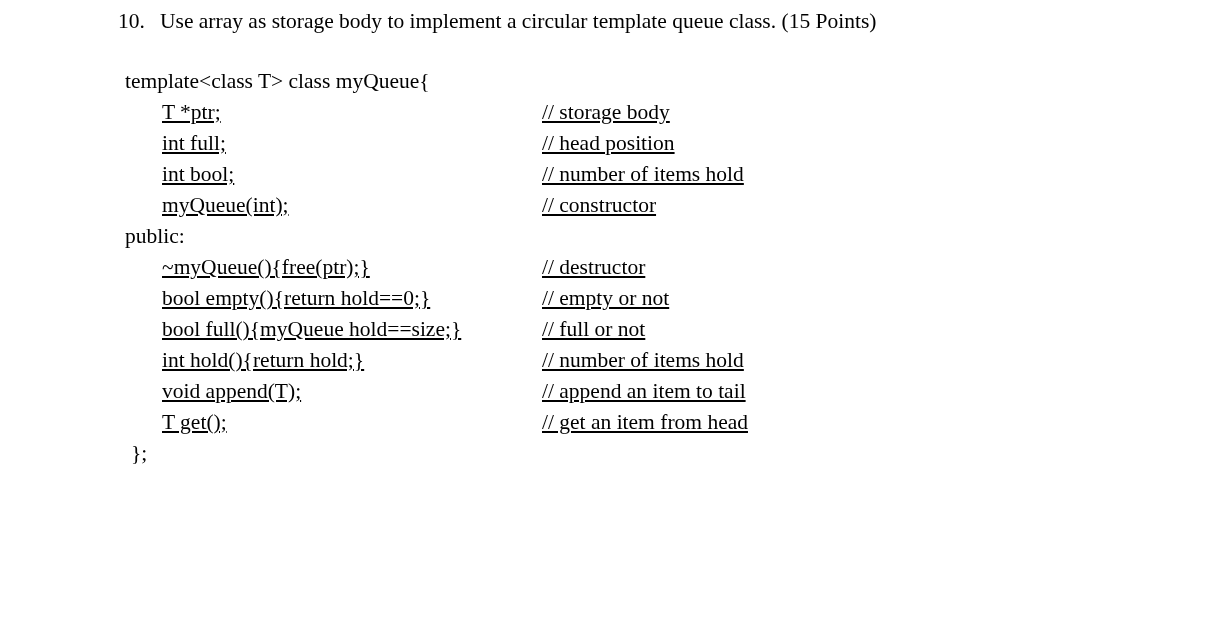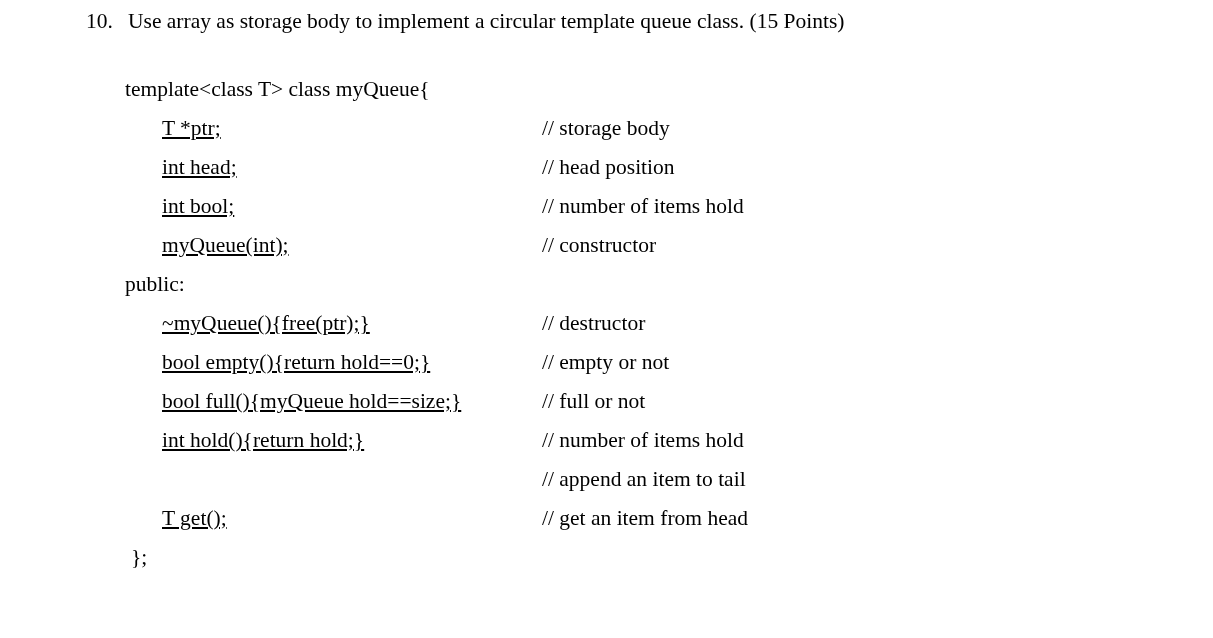--- a/index.html
+++ b/index.html
@@ -25,70 +25,71 @@
     width: 1000px;
     display: flex;
     align-items: baseline;
     font-size: 21.5px;
     line-height: 30px;
     white-space: nowrap;
   }
   #question-number {
     width: 42px;
     flex: 0 0 42px;
+    margin-left: 32px;
   }
   #question-text {
     flex: 1 1 auto;
   }
 
   
   #code-listing {
     position: absolute;
     left: 125px;
     top: 66px;
     width: 1060px;
     font-size: 21.5px;
     line-height: 31px;
   }
   .code-line {
     position: relative;
     height: 31px;
     white-space: pre;
-    margin-top: 8px;
   }
   .code-text {
     display: inline-block;
     white-space: pre;
   }
   .code-text.indent-0 { padding-left: 0px; }
   .code-text.indent-1 { padding-left: 37px; text-decoration: underline; }
   .code-text.indent-close { padding-left: 6px; }
 
   .code-comment {
     position: absolute;
     left: 417px;
     top: 0;
     white-space: pre;
+    text-decoration: underline;
   }
 </style>
 </head>
 <body>
 
 <div id="question-block">
   <span id="question-number">10.</span>
   <span id="question-text">Use array as storage body to implement a circular template queue class. (15 Points)</span>
 </div>
 
 <div id="code-listing">
     <div class="code-line"><span class="code-text indent-0">template&lt;class T&gt; class myQueue{</span></div>
     <div class="code-line"><span class="code-text indent-1">T *ptr;</span><span class="code-comment">// storage body</span></div>
-    <div class="code-line"><span class="code-text indent-1">int head;</span><span class="code-comment">// head position</span></div>
+    <div class="code-line"><span class="code-text indent-1">int full;</span><span class="code-comment">// head position</span></div>
     <div class="code-line"><span class="code-text indent-1">int bool;</span><span class="code-comment">// number of items hold</span></div>
     <div class="code-line"><span class="code-text indent-1">myQueue(int);</span><span class="code-comment">// constructor</span></div>
     <div class="code-line"><span class="code-text indent-0">public:</span></div>
     <div class="code-line"><span class="code-text indent-1">~myQueue(){free(ptr);}</span><span class="code-comment">// destructor</span></div>
     <div class="code-line"><span class="code-text indent-1">bool empty(){return hold==0;}</span><span class="code-comment">// empty or not</span></div>
     <div class="code-line"><span class="code-text indent-1">bool full(){myQueue hold==size;}</span><span class="code-comment">// full or not</span></div>
     <div class="code-line"><span class="code-text indent-1">int hold(){return hold;}</span><span class="code-comment">// number of items hold</span></div>
-    <div class="code-line"><span class="code-comment">// append an item to tail</span></div>
+    <div class="code-line"><span class="code-text indent-1">void append(T);</span><span class="code-comment">// append an item to tail</span></div>
     <div class="code-line"><span class="code-text indent-1">T get();</span><span class="code-comment">// get an item from head</span></div>
     <div class="code-line"><span class="code-text indent-close">};</span></div>
   </div>
 
 </body></html>

